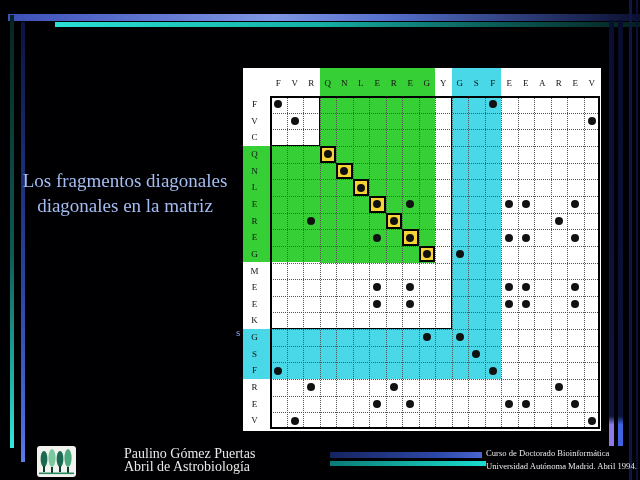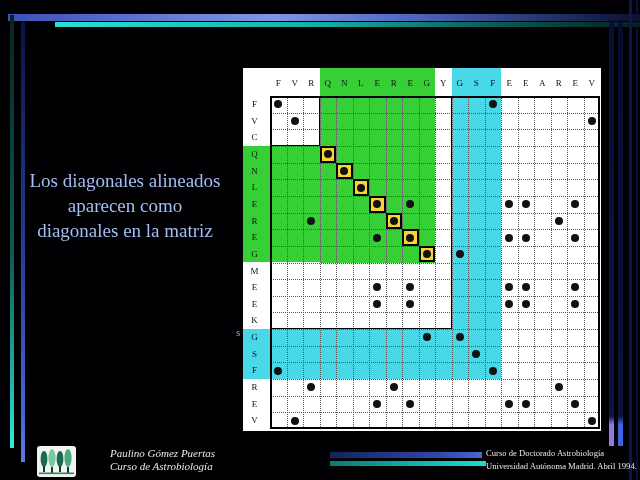--- a/index.html
+++ b/index.html
@@ -35,22 +35,22 @@
   .matrix-panel{left:243px;top:68px;width:358px;height:363px;background:#fff;}
   .matrix-panel .lbl{position:absolute;font-family:"Liberation Serif",serif;font-size:9px;
      color:#111;text-align:center;z-index:6;}
   .matrix-panel .band{position:absolute;z-index:1;}
   .matrix-panel .gline{position:absolute;z-index:2;}
   .matrix-panel .ycell{position:absolute;z-index:3;box-sizing:border-box;border:2px solid #000;}
   .matrix-panel .frame{position:absolute;z-index:4;box-sizing:border-box;border:2px solid #000;}
   .matrix-panel .obox{position:absolute;z-index:4;box-sizing:border-box;border:1.5px solid #000;}
   .matrix-panel .dot{position:absolute;z-index:5;width:8px;height:8px;border-radius:50%;background:#111;}
   
-  .footer-left{left:110px;top:447px;color:#e9e9e9;font-family:"Liberation Serif",serif;
-     font-size:11px;line-height:13px;font-style:italic;}
+  .footer-left{left:124px;top:447px;color:#e9e9e9;font-family:"Liberation Serif",serif;
+     font-size:14px;line-height:13px;}
   .footer-right{left:486px;top:447px;color:#e9e9e9;font-family:"Liberation Serif",serif;
      font-size:8.6px;line-height:13px;}
   .fbar-blue{left:330px;top:452px;width:152px;height:6px;
      background:linear-gradient(90deg,#15235e,#2c48a8 70%,#4a66d0 100%);}
   .fbar-teal{left:330px;top:461px;width:156px;height:5px;
      background:linear-gradient(90deg,#0a7a74,#16c0b4 70%,#1adcd0 100%);}
   .logo{left:37px;top:446px;width:39px;height:31px;}
 </style>
 </head>
 <body>
@@ -61,22 +61,21 @@
   <div class="abs topbar-teal"></div>
   <div class="abs leftbar-teal"></div>
   <div class="abs leftbar-blue"></div>
   <div class="abs rightbar-purple"></div>
   <div class="abs rightbar-blue"></div>
   <div class="abs rightedge-1"></div>
   <div class="abs rightedge-2"></div>
 
 
   <div class="abs body-text">
-    <div>Los diagonales alineados</div>
-    <div>aparecen como</div>
+    <div>Los fragmentos diagonales</div>
     <div>diagonales en la matriz</div>
   </div>
 
   <div class="abs stray">s</div>
 
   <div class="abs matrix-panel" style="background: rgb(255, 255, 255);">
       <div class="band" style="left: 76.5px; top: 0px; width: 115.5px; height: 194.5px; background: rgb(54, 207, 54);"></div>
       <div class="band" style="left: 0px; top: 77.95px; width: 192px; height: 116.55px; background: rgb(54, 207, 54);"></div>
       <div class="band" style="left: 208.5px; top: 0px; width: 49.5px; height: 311.05px; background: rgb(72, 216, 232);"></div>
       <div class="band" style="left: 0px; top: 261.1px; width: 258px; height: 49.95px; background: rgb(72, 216, 232);"></div>
@@ -224,21 +223,21 @@
     <ellipse cx="23" cy="13" rx="3.4" ry="8" fill="#1a6a50"></ellipse>
     <ellipse cx="31" cy="12" rx="3.6" ry="9" fill="#49a87c"></ellipse>
     <rect x="6" y="20" width="2" height="6" fill="#0a3a30"></rect>
     <rect x="14" y="21" width="2" height="6" fill="#0a3a30"></rect>
     <rect x="22" y="20" width="2" height="6" fill="#0a3a30"></rect>
     <rect x="30" y="21" width="2" height="6" fill="#0a3a30"></rect>
     <rect x="2" y="26.5" width="35" height="1.6" fill="#2a8a60"></rect>
   </svg>
   <div class="abs footer-left">
     <div>Paulino Gómez Puertas</div>
-    <div>Curso de Astrobiología</div>
+    <div>Abril de Astrobiología</div>
   </div>
   <div class="abs fbar-blue"></div>
   <div class="abs fbar-teal"></div>
   <div class="abs footer-right">
-    <div>Curso de Doctorado Astrobiología</div>
+    <div>Curso de Doctorado Bioinformática</div>
     <div>Universidad Autónoma Madrid. Abril 1994.</div>
   </div>
 </div>
 
 </body></html>

